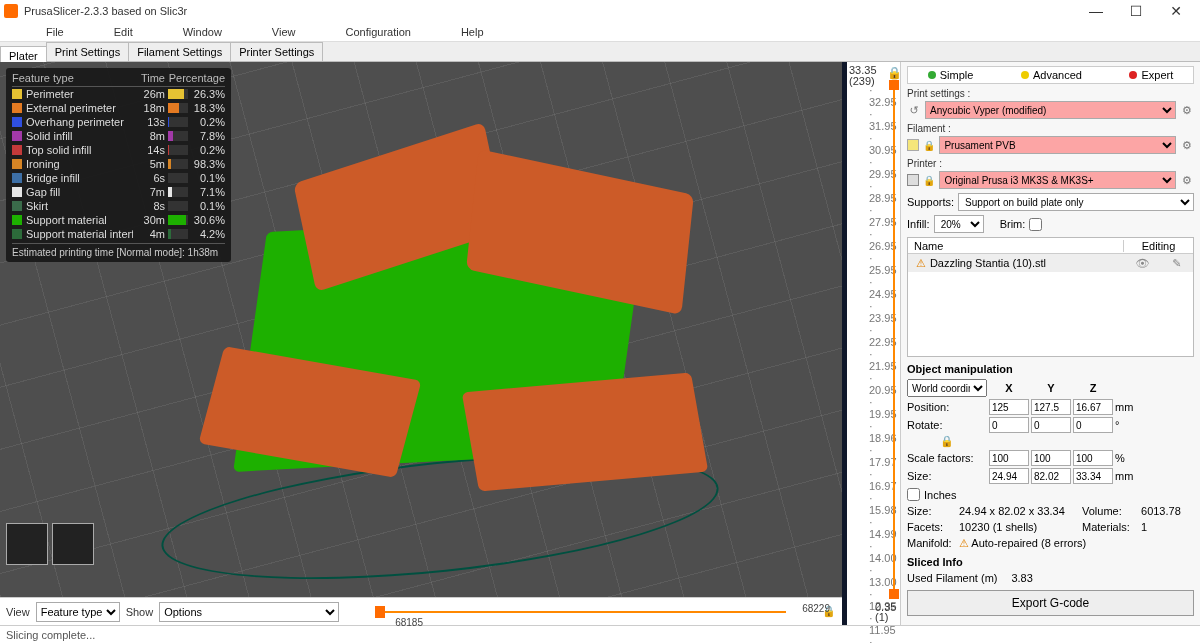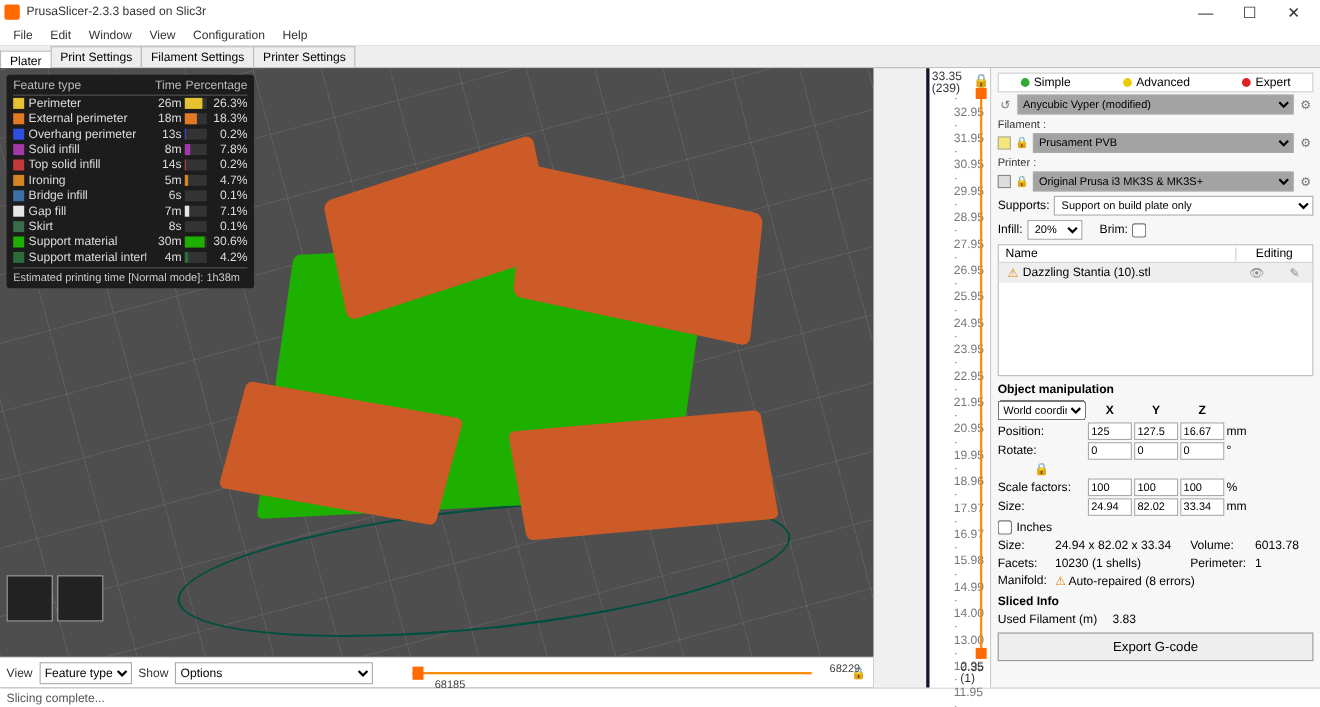--- a/index.html
+++ b/index.html
@@ -7,21 +7,21 @@
 
 
 .titlebar { height: 22px; background: #fff; display: flex; align-items: center; padding: 0 4px; }
 .titlebar .appicon { width: 14px; height: 14px; background: #ff6b00; border-radius: 2px; margin-right: 6px; }
 .titlebar .title { flex: 1; color: #333; }
 .titlebar .winbtns { display: flex; gap: 0; }
 .titlebar .winbtn { width: 40px; height: 22px; display: flex; align-items: center; justify-content: center; color: #333; font-size: 14px; }
 
 
 .menubar { height: 20px; background: #fff; display: flex; align-items: center; padding: 0 4px; border-bottom: 1px solid #ddd; }
-.menubar .menuitem { padding: 2px 8px; color: #333; }
+.menubar .menuitem { padding: 2px 8px; color: #333; margin-left: 34px; }
 
 
 .tabbar { height: 20px; background: #eee; display: flex; align-items: flex-end; border-bottom: 1px solid #bbb; }
 .tabbar .tab { padding: 3px 8px; background: #eee; border: 1px solid #bbb; border-bottom: none; margin-right: -1px; }
 .tabbar .tab.active { background: #fff; position: relative; top: 4px; }
 
 
 .main { flex: 1; display: flex; min-height: 0; }
 
 
@@ -59,39 +59,39 @@
 
 .bottom-slider { height:28px; background:#fff; border-top:1px solid #ccc; display:flex; align-items:center; padding:0 6px; gap:6px; font-size:11px; color:#333;}
 .bottom-slider select{font-size:11px;height:20px;background:#fff;border:1px solid #aaa;}
 .bottom-slider .track{flex:1;position:relative;height:2px;background:#ff8800;margin:0 30px;}
 .bottom-slider .handle{position:absolute;left:0;top:-5px;width:10px;height:12px;background:#ff6b00;}
 .bottom-slider .num-r{position:absolute;right:-44px;top:-8px;font-size:10px;color:#444;}
 .bottom-slider .num-b{position:absolute;left:20px;top:6px;font-size:10px;color:#444;}
 .bottom-slider .lockicn{width:14px;text-align:center;color:#888;}
 
 
-.vruler { width:58px; background:#fff; border-left:3px solid #0f172a; position:relative; font-size:9px; color:#555; display:flex; flex-direction:column;margin-left:48px; }
+.vruler { width:58px; background:#fff; border-left:5px solid #0f172a; position:relative; font-size:9px; color:#555; display:flex; flex-direction:column; }
 .vruler .topnums{position:absolute;left:2px;top:3px;line-height:11px;font-size:10px;color:#333;}
 .vruler .lockv{position:absolute;left:40px;top:4px;color:#ff6b00;font-size:12px;}
 .vruler .ticks{position:absolute;left:22px;top:22px;bottom:30px;width:28px;display:flex;flex-direction:column;justify-content:space-between;}
 .vruler .tick{color:#777;}
 .vruler .track{position:absolute;left:46px;top:22px;bottom:30px;width:2px;background:#ff8800;}
 .vruler .hand1{position:absolute;left:42px;top:18px;width:10px;height:10px;background:#ff6b00;}
 .vruler .hand2{position:absolute;left:42px;bottom:26px;width:10px;height:10px;background:#ff6b00;}
 .vruler .botnum{position:absolute;left:28px;bottom:3px;font-size:10px;color:#333;line-height:10px;}
 
 
 .rightpanel { width:300px; background:#f7f7f7; border-left:1px solid #ccc; display:flex; flex-direction:column; padding:4px 6px; gap:2px; overflow:hidden; }
 .mode-row{display:flex;gap:8px;border:1px solid #ccc;background:#fff;height:18px;align-items:center;justify-content:space-around;}
 .mode-row .mi{display:flex;align-items:center;gap:4px;font-size:10px;}
 .dot{width:8px;height:8px;border-radius:50%;display:inline-block;}
 .dot.green{background:#3a3;} .dot.yellow{background:#ec0;} .dot.red{background:#d22;}
 .lbl{font-size:10px;color:#333;margin-top:2px;}
 .selrow{display:flex;align-items:center;gap:4px;}
-.selrow select{flex:1;height:18px;font-size:10px;background:#a3a3a3;border:1px solid #aaa;}
+.selrow select{flex:1;height:18px;font-size:10px;background:#fca5a5;border:1px solid #aaa;}
 .selrow .gear{width:14px;text-align:center;color:#777;}
 .selrow .swcol{width:12px;height:12px;background:#f5e67a;border:1px solid #aaa;}
 .selrow .pricn{width:12px;height:12px;border:1px solid #888;background:#ddd;}
 .selrow .locksmall{font-size:10px;color:#888;}
 .inline-row{display:flex;align-items:center;gap:4px;font-size:10px;margin-top:2px;}
 .inline-row select,.inline-row input[type=text]{height:18px;font-size:10px;border:1px solid #aaa;background:#fff;padding:0 2px;}
 .inline-row .if{width:50px;} 
 .objlist{border:1px solid #bbb;background:#fff;flex:0 0 120px;display:flex;flex-direction:column;margin-top:2px;}
 .objlist .hdr{display:flex;border-bottom:1px solid #ccc;height:16px;align-items:center;font-size:10px;}
 .objlist .hdr .nc{flex:1;padding-left:6px;} .objlist .hdr .ec{width:70px;text-align:center;border-left:1px solid #ccc;}
@@ -206,21 +206,21 @@
               </div>
   <div class="pc">0.2%</div>
             </div>
             <div class="feature-row">
               <div class="sw" style="background:#d58425"></div>
   <div class="nm">Ironing</div>
   <div class="tm">5m</div>
   <div class="bar">
                 <div class="fill" style="width:14.100000000000001%;background:#d58425"></div>
               </div>
-  <div class="pc">4.7%</div>
+  <div class="pc">98.3%</div>
             </div>
             <div class="feature-row">
               <div class="sw" style="background:#3d6fa6"></div>
   <div class="nm">Bridge infill</div>
   <div class="tm">6s</div>
   <div class="bar">
                 <div class="fill" style="width:0.30000000000000004%;background:#3d6fa6"></div>
               </div>
   <div class="pc">0.1%</div>
             </div>
@@ -334,20 +334,21 @@
       <div class="mi">
           <span class="dot yellow"></span>
           <span>Advanced</span>
         </div>
       <div class="mi">
           <span class="dot red"></span>
           <span>Expert</span>
         </div>
     </div>
 
+    <div class="lbl">Print settings :</div>
     <div class="selrow">
       <span class="gear">↺</span>
       <select><option>Anycubic Vyper (modified)</option></select>
       <span class="gear">⚙</span>
     </div>
 
     <div class="lbl">Filament :</div>
     <div class="selrow">
       <span class="swcol"></span>
       <span class="locksmall">🔒</span>
@@ -434,21 +435,21 @@
       <span>Inches</span>
     </div>
 
     <div class="info-grid">
       <div>Size:</div>
         <div>24.94 x 82.02 x 33.34</div>
       <div>Volume:</div>
         <div>6013.78</div>
       <div>Facets:</div>
         <div>10230 (1 shells)</div>
-      <div>Perimeter:</div>
+      <div>Materials:</div>
         <div>1</div>
       <div>Manifold:</div>
         <div style="grid-column:2/5"><span class="warn">⚠</span> <span>Auto-repaired (8 errors)</span></div>
     </div>
 
     <div class="section-title">Sliced Info</div>
     <div class="sliced"><span>Used Filament (m)</span> &nbsp;&nbsp;&nbsp; <span>3.83</span></div>
 
     <button class="export-btn">Export G-code</button>
   </div>

